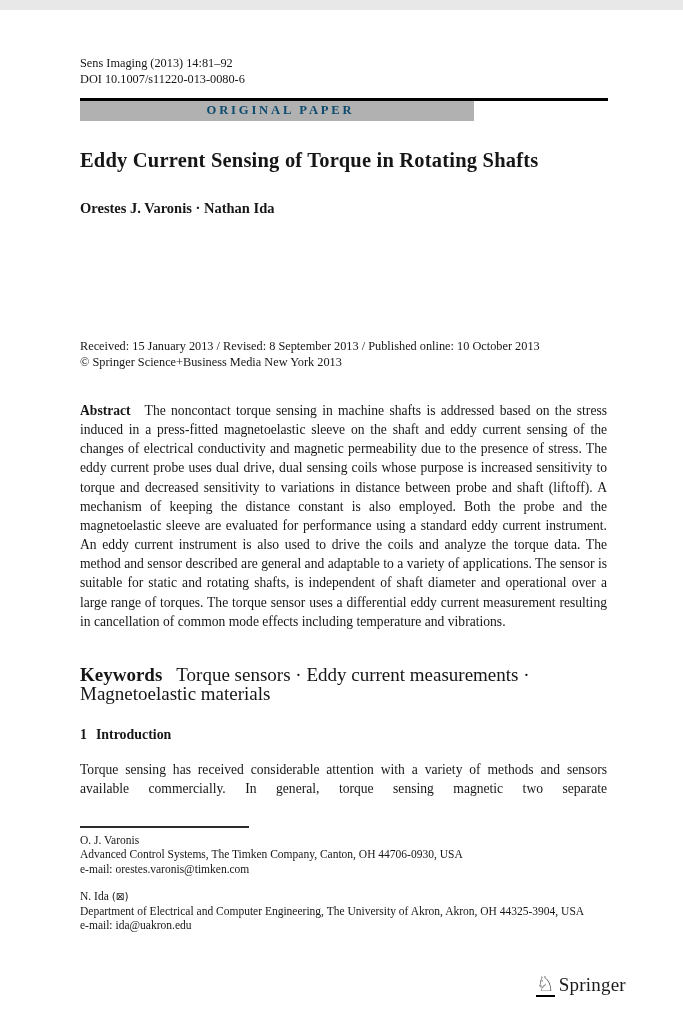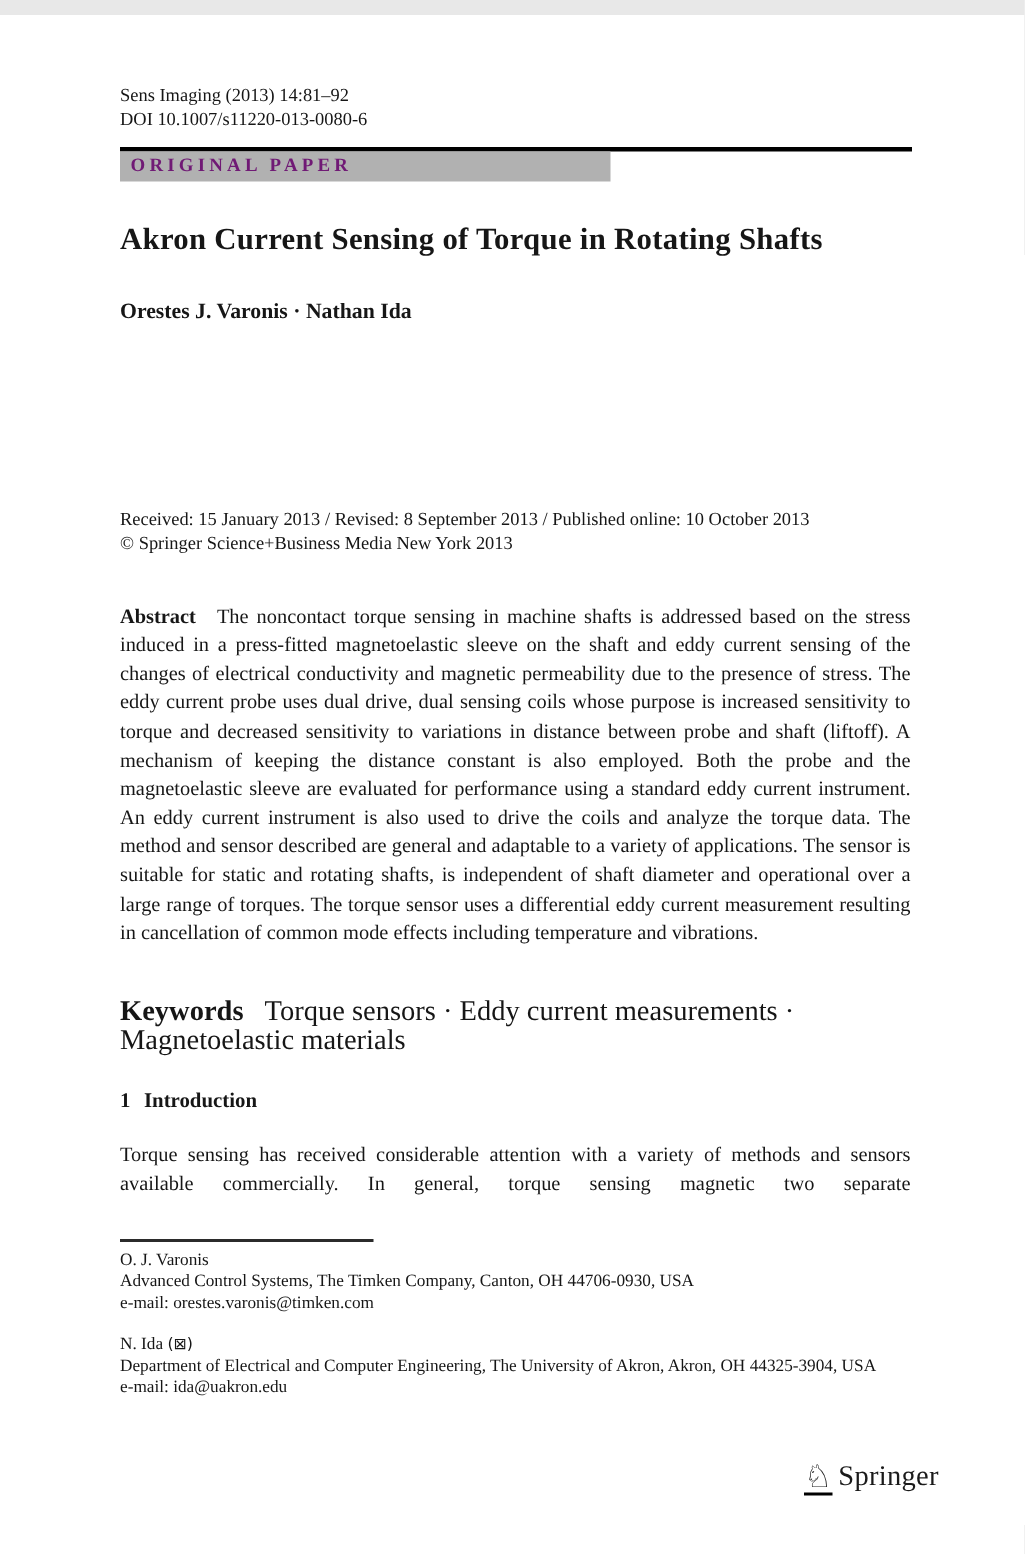--- a/index.html
+++ b/index.html
@@ -14,28 +14,29 @@
     overflow: hidden;
   }
   .abs { position: absolute; }
 
   
   .journal-head { left: 80px; top: 45px; font-size: 12.3px; line-height: 16px; }
 
   
   .banner-rule { left: 80px; top: 88px; width: 528px; height: 3px; background: #000; }
   .banner-box  {
-    left: 80px; top: 91px; width: 327px; height: 20px;
+    left: 80px; top: 91px; width: 394px; height: 20px;
     background: #b1b1b1;
     box-sizing: border-box;
     padding: 2px 0 0 7px;
     font-size: 12.6px;
     font-weight: 600;
     letter-spacing: 2.8px;
-    color: #701a75;
+    color: #0c4a6e;
+    text-align: center;
   }
 
   
   .paper-title { left: 80px; top: 139px; width: 530px; font-size: 20.5px; font-weight: bold; letter-spacing: 0.2px; }
   .paper-authors { left: 80px; top: 190px; width: 530px; font-size: 14.5px; font-weight: bold; }
 
   
   .history { left: 80px; top: 329px; font-size: 12.3px; line-height: 15.8px; white-space: nowrap; }
 
   
@@ -92,21 +93,21 @@
 <div class="page">
 
   <div class="abs journal-head">
     <div>Sens Imaging (2013) 14:81–92</div>
     <div>DOI 10.1007/s11220-013-0080-6</div>
   </div>
 
   <div class="abs banner-rule"></div>
   <div class="abs banner-box">ORIGINAL PAPER</div>
 
-  <h1 class="abs paper-title" style="margin:0;">Akron Current Sensing of Torque in Rotating Shafts</h1>
+  <h1 class="abs paper-title" style="margin:0;">Eddy Current Sensing of Torque in Rotating Shafts</h1>
   <div class="abs paper-authors">Orestes J. Varonis · Nathan Ida</div>
 
   <div class="abs history">
     <div>Received: 15 January 2013 / Revised: 8 September 2013 / Published online: 10 October 2013</div>
     <div>© Springer Science+Business Media New York 2013</div>
   </div>
 
   <p class="abs abstract-p">
     <span class="p-label">Abstract</span><span>The noncontact torque sensing in machine shafts is addressed based on the stress induced in a press-fitted magnetoelastic sleeve on the shaft and eddy current sensing of the changes of electrical conductivity and magnetic permeability due to the presence of stress. The eddy current probe uses dual drive, dual sensing coils whose purpose is increased sensitivity to torque and decreased sensitivity to variations in distance between probe and shaft (liftoff). A mechanism of keeping the distance constant is also employed. Both the probe and the magnetoelastic sleeve are evaluated for performance using a standard eddy current instrument. An eddy current instrument is also used to drive the coils and analyze the torque data. The method and sensor described are general and adaptable to a variety of applications. The sensor is suitable for static and rotating shafts, is independent of shaft diameter and operational over a large range of torques. The torque sensor uses a differential eddy current measurement resulting in cancellation of common mode effects including temperature and vibrations.</span>
   </p>

